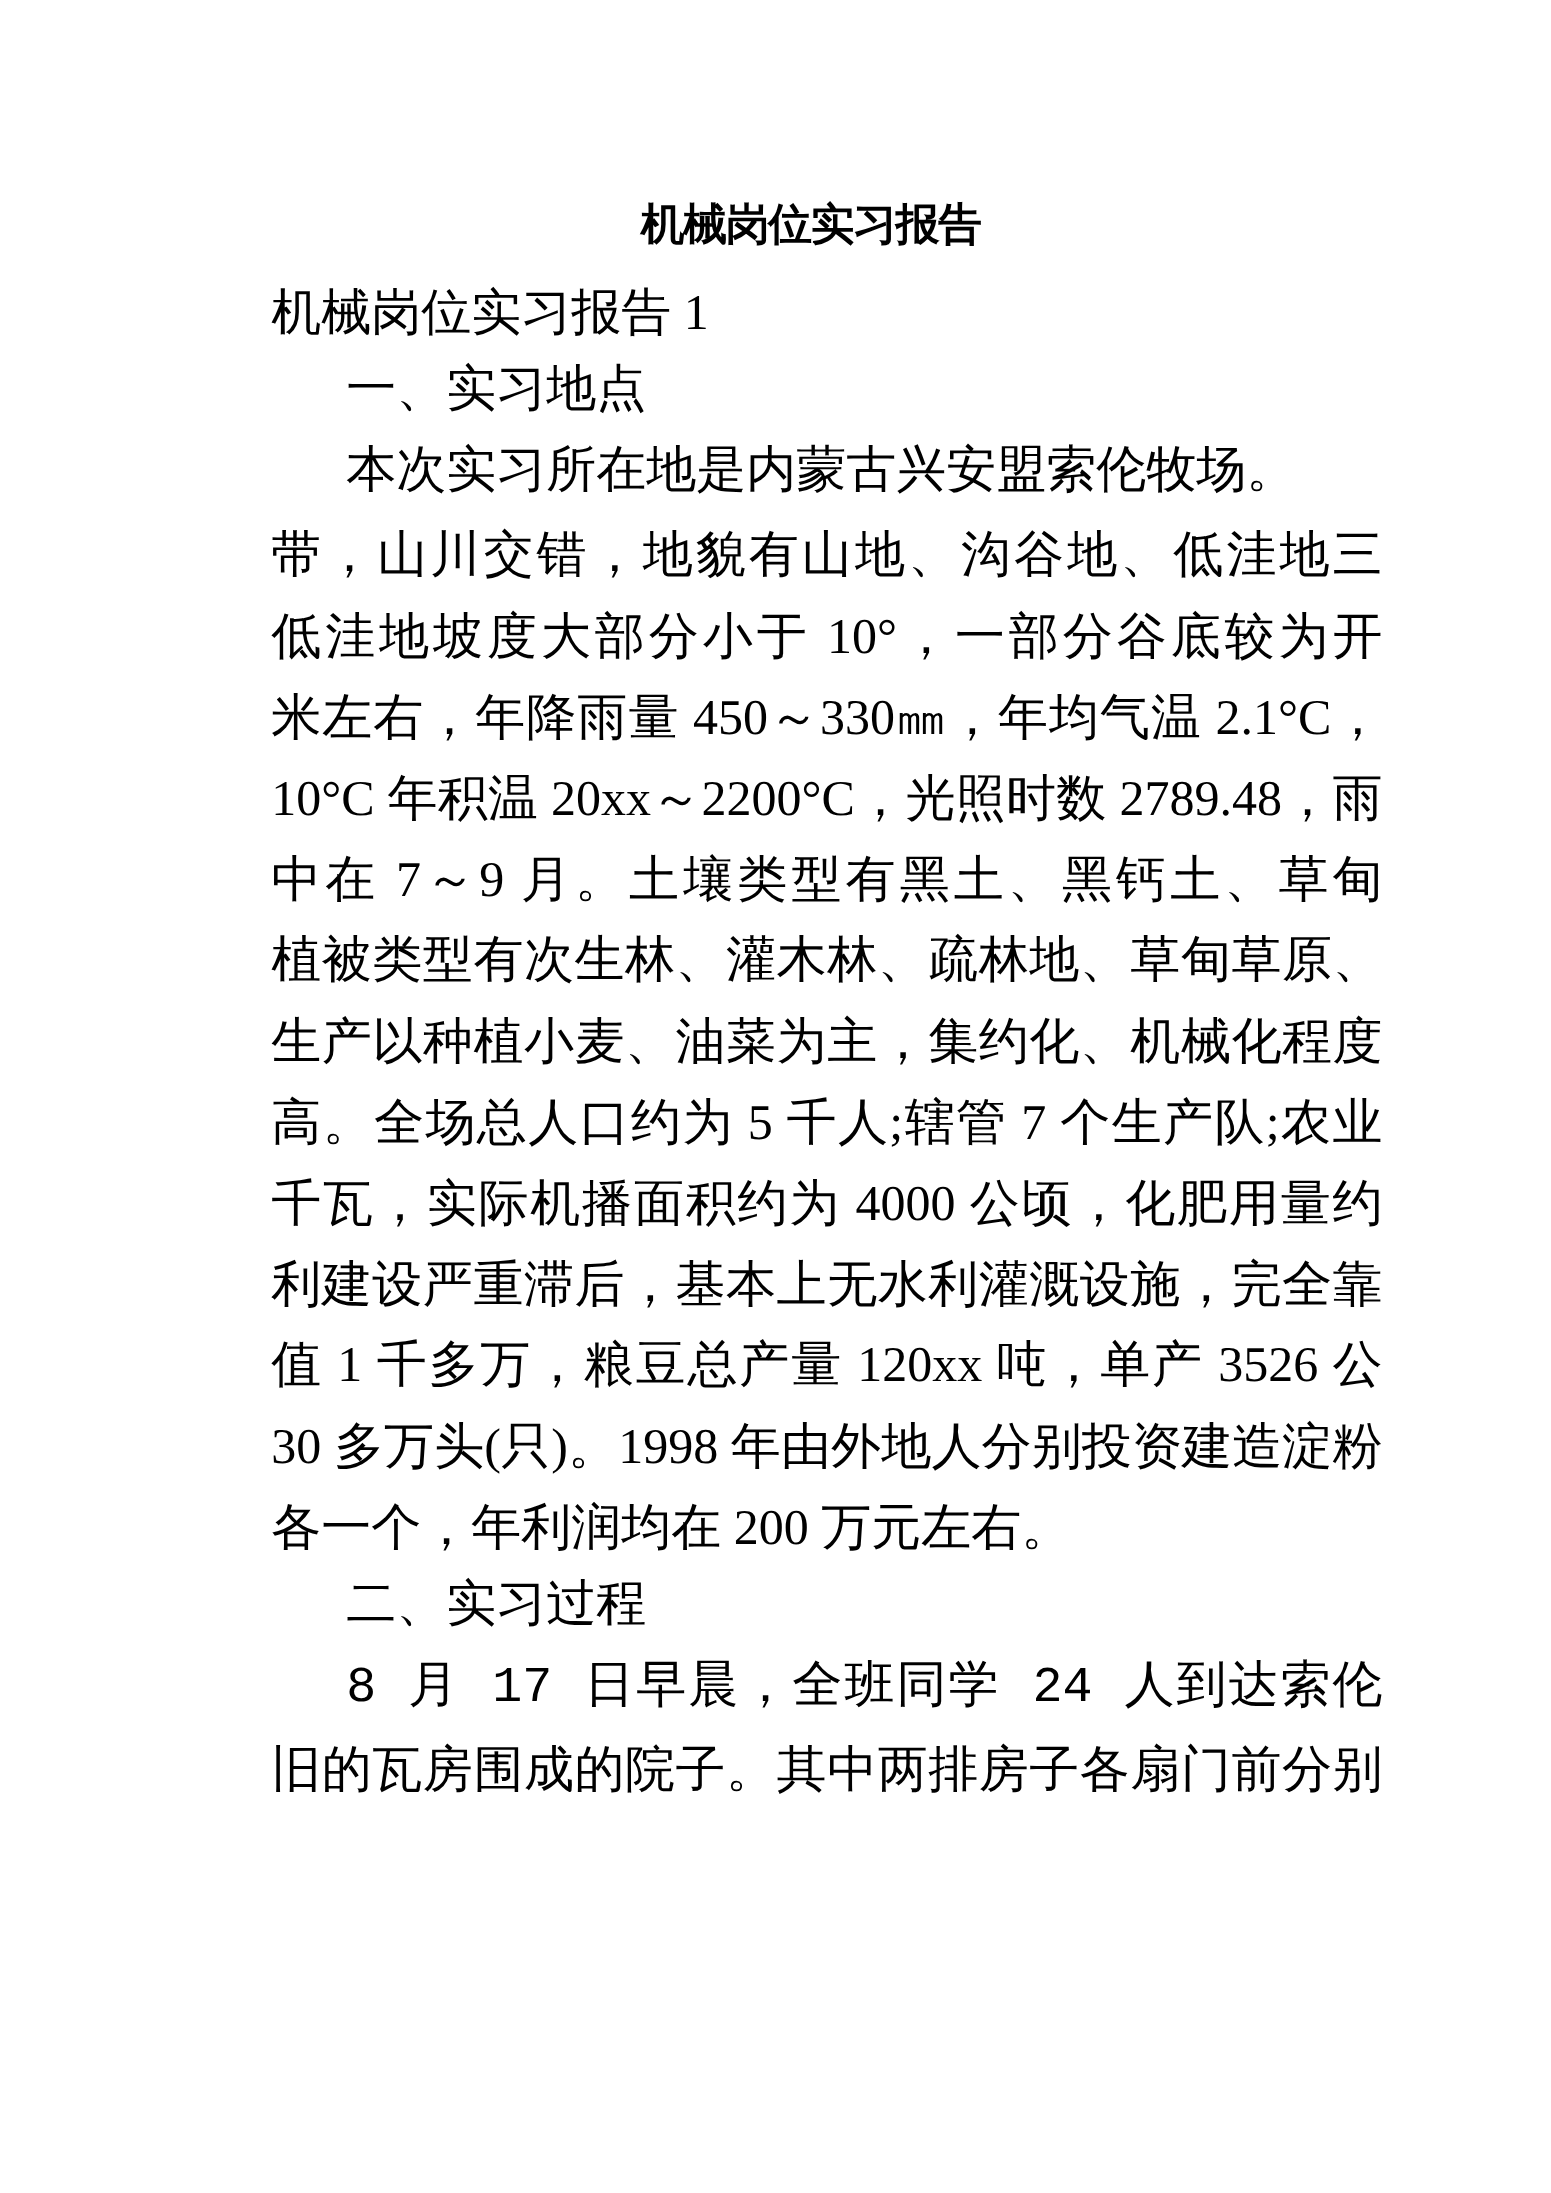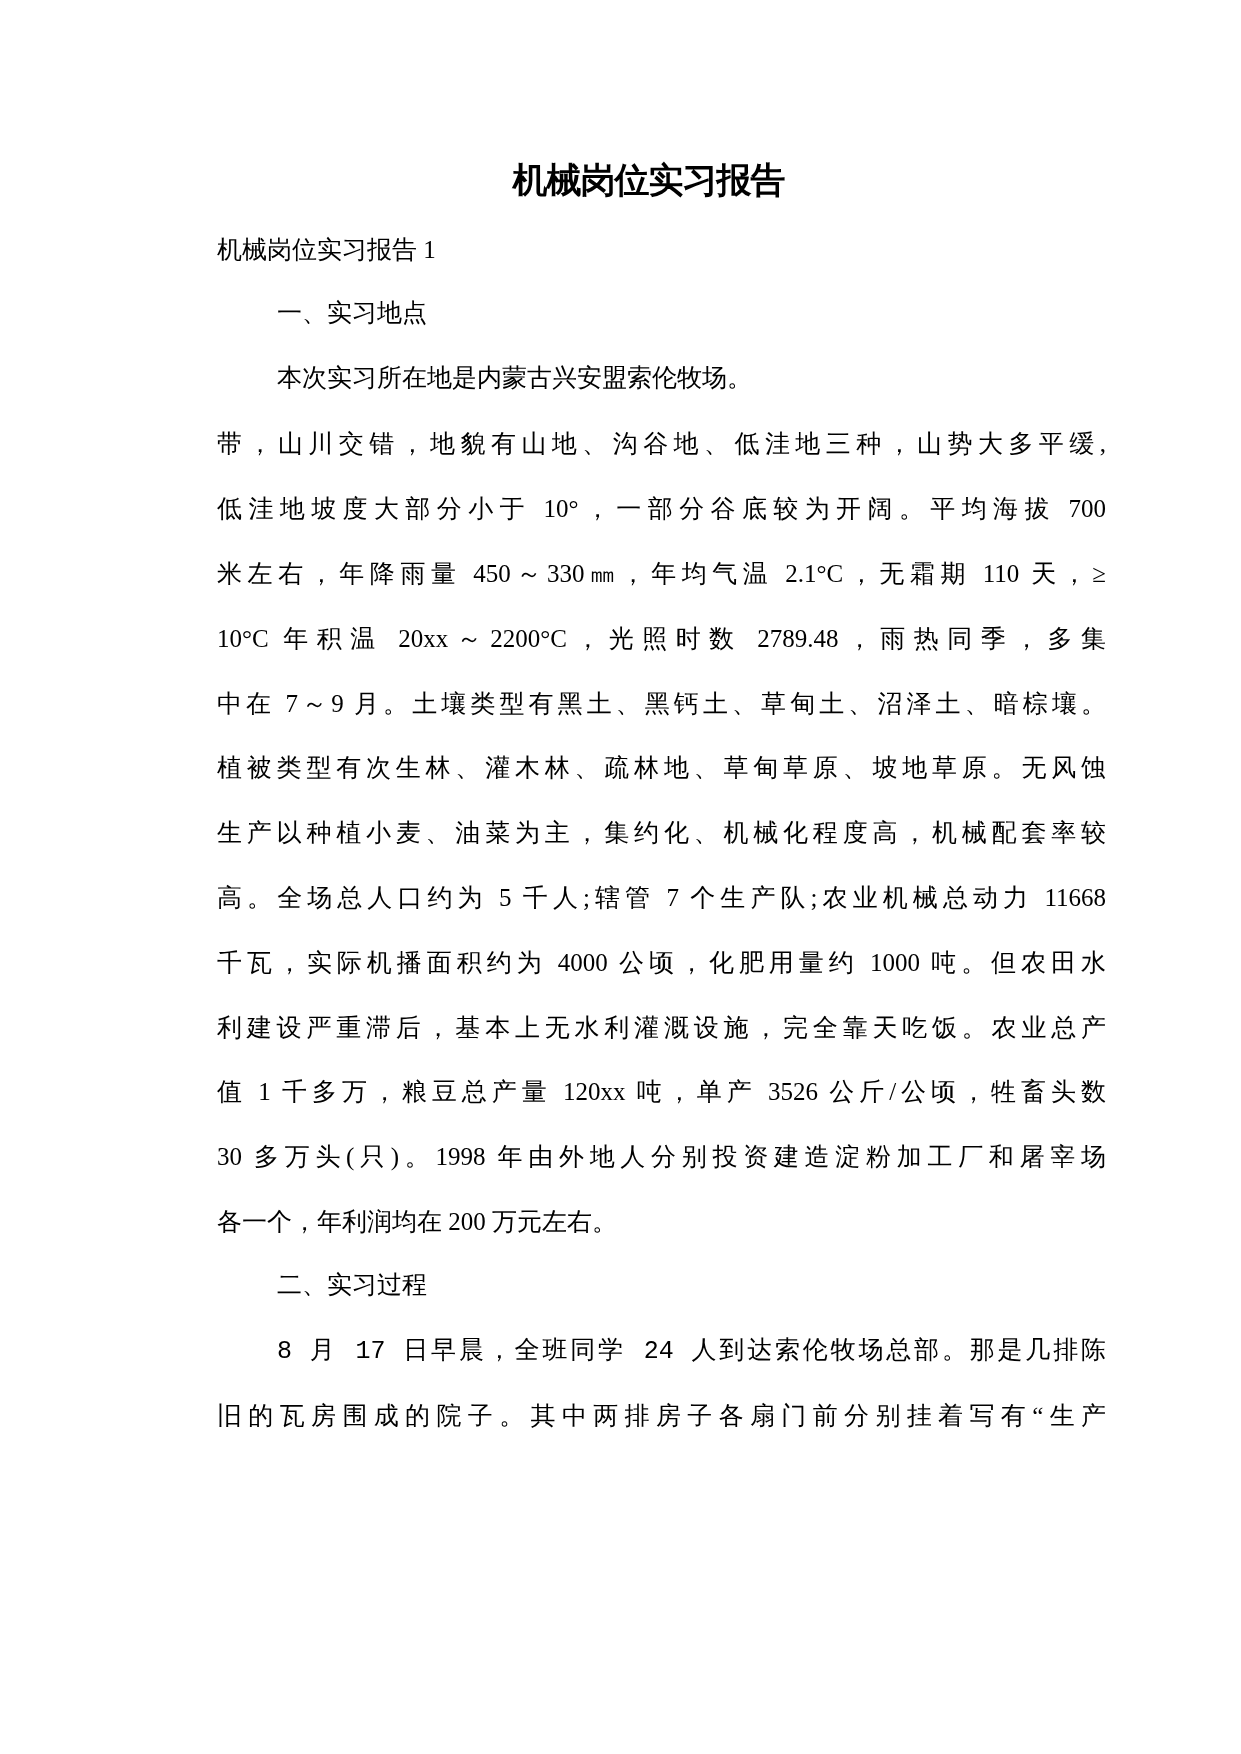--- a/index.html
+++ b/index.html
@@ -32,21 +32,21 @@
     font-size: 35px;
     letter-spacing: -1px;
     line-height: 42px;
     color: #000000;
   }
   .doc-body {
     position: absolute;
     top: 218px;
     left: 189px;
     width: 889px;
-    font-size: 25px;
+    font-size: 40px;
     color: #000000;
   }
   .line {
     height: 64.8px;
     line-height: 64.8px;
     white-space: normal;
     overflow: hidden;
   }
   .just {
     text-align: justify;

